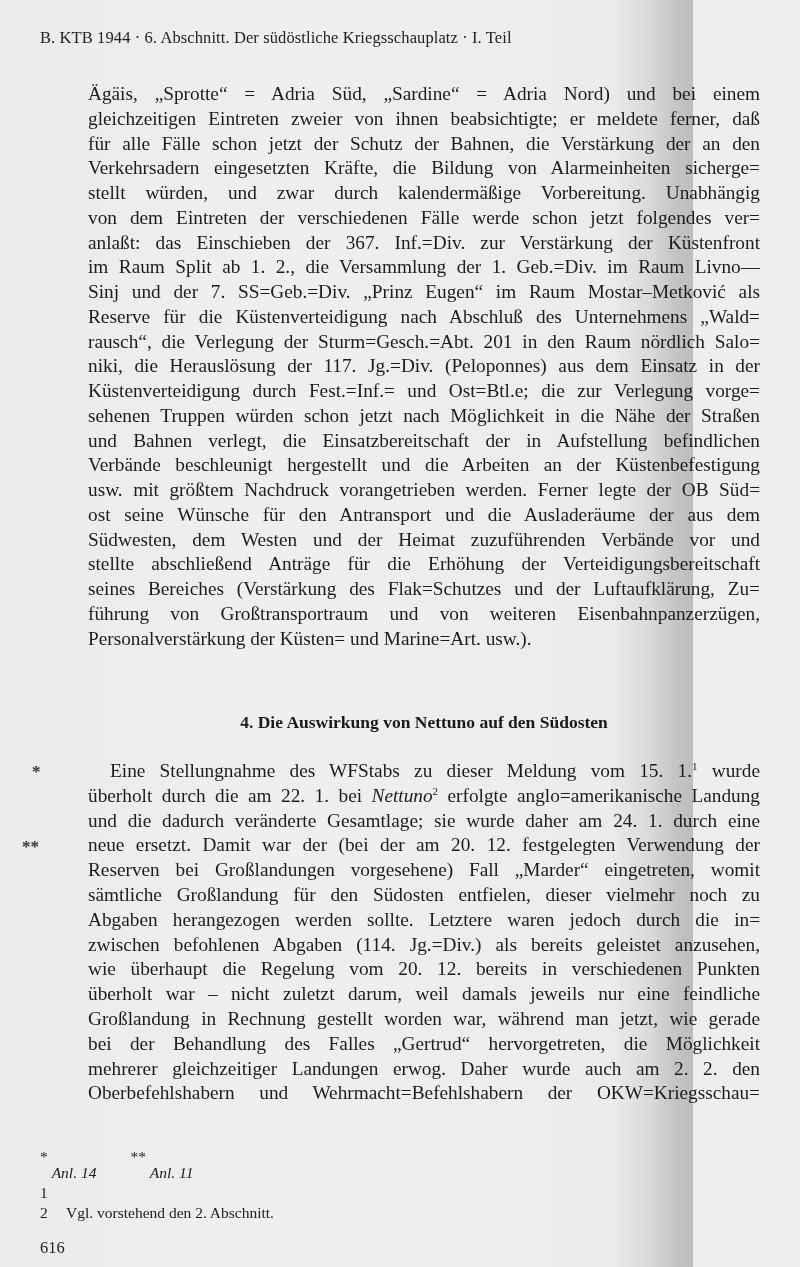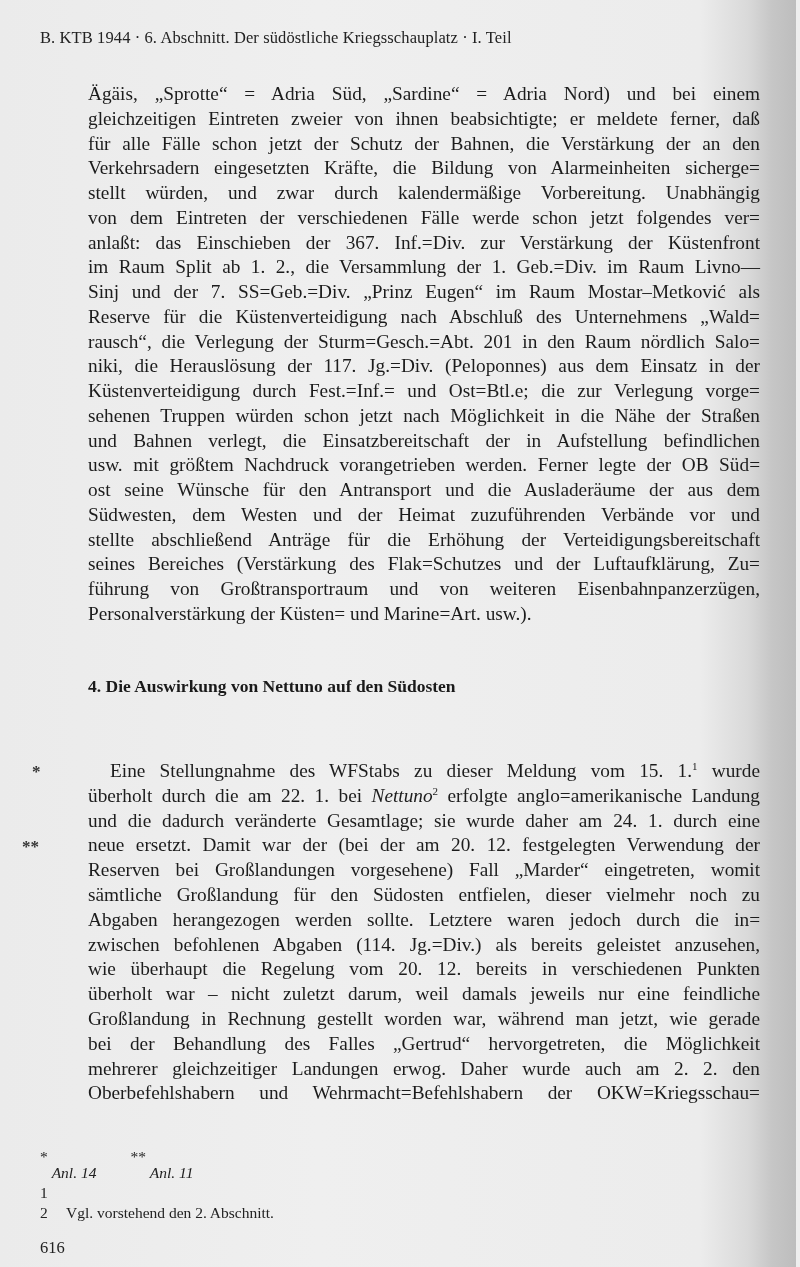--- a/index.html
+++ b/index.html
@@ -4,37 +4,37 @@
 <style>
   html, body { margin: 0; padding: 0; }
   body {
     width: 800px; height: 1267px; overflow: hidden;
     background: #eeeeee;
     position: relative;
     font-family: "Liberation Serif", "DejaVu Serif", serif;
     color: #1e1e1e;
   }
   .page {
-    position: absolute; left: 0; top: 0; width: 796px; height: 1267px;
+    position: absolute; left: 0; top: 0; width: 693px; height: 1267px;
     background: linear-gradient(to right, #ebebeb 0%, #efefef 40%, #ececec 88%, #d9d9d9 94%, #c6c6c6 97%, #bdbdbd 100%);
   }
   .running-head {
     position: absolute; left: 40px; top: 28px; width: 700px;
     font-size: 16.5px; letter-spacing: 0.1px; color: #222;
   }
   .body-text {
     position: absolute; left: 88px; top: 82px; width: 672px;
     font-size: 19.3px; line-height: 24.75px; text-align: justify;
     color: #1c1c1c;
   }
   .line { display: block; text-align: justify; text-align-last: justify; white-space: nowrap; overflow: visible; }
   .line.last { text-align-last: left; }
   .section-heading {
-    position: absolute; left: 88px; top: 676px; width: 672px;
-    font-weight: bold; font-size: 17.5px; color: #1a1a1a;
+    position: absolute; left: 88px; top: 712px; width: 672px;
+    text-align: center; font-weight: bold; font-size: 17.5px; color: #1a1a1a;
   }
   .body-text-2 {
     position: absolute; left: 88px; top: 759px; width: 672px;
     font-size: 19.3px; line-height: 24.8px; color: #1c1c1c;
   }
   .marker {
     position: absolute; font-size: 17px; color: #333; font-weight: bold;
   }
   .footnotes {
     position: absolute; left: 40px; top: 1147px; width: 720px;
@@ -65,20 +65,21 @@
       <span class="line">von dem Eintreten der verschiedenen Fälle werde schon jetzt folgendes ver=</span>
       <span class="line">anlaßt: das Einschieben der 367. Inf.=Div. zur Verstärkung der Küstenfront</span>
       <span class="line">im Raum Split ab 1. 2., die Versammlung der 1. Geb.=Div. im Raum Livno—</span>
       <span class="line">Sinj und der 7. SS=Geb.=Div. „Prinz Eugen“ im Raum Mostar–Metković als</span>
       <span class="line">Reserve für die Küstenverteidigung nach Abschluß des Unternehmens „Wald=</span>
       <span class="line">rausch“, die Verlegung der Sturm=Gesch.=Abt. 201 in den Raum nördlich Salo=</span>
       <span class="line">niki, die Herauslösung der 117. Jg.=Div. (Peloponnes) aus dem Einsatz in der</span>
       <span class="line">Küstenverteidigung durch Fest.=Inf.= und Ost=Btl.e; die zur Verlegung vorge=</span>
       <span class="line">sehenen Truppen würden schon jetzt nach Möglichkeit in die Nähe der Straßen</span>
       <span class="line">und Bahnen verlegt, die Einsatzbereitschaft der in Aufstellung befindlichen</span>
+      <span class="line">Verbände beschleunigt hergestellt und die Arbeiten an der Küstenbefestigung</span>
       <span class="line">usw. mit größtem Nachdruck vorangetrieben werden. Ferner legte der OB Süd=</span>
       <span class="line">ost seine Wünsche für den Antransport und die Ausladeräume der aus dem</span>
       <span class="line">Südwesten, dem Westen und der Heimat zuzuführenden Verbände vor und</span>
       <span class="line">stellte abschließend Anträge für die Erhöhung der Verteidigungsbereitschaft</span>
       <span class="line">seines Bereiches (Verstärkung des Flak=Schutzes und der Luftaufklärung, Zu=</span>
       <span class="line">führung von Großtransportraum und von weiteren Eisenbahnpanzerzügen,</span>
       <span class="line last">Personalverstärkung der Küsten= und Marine=Art. usw.).</span>
     </div>
 
   <div class="section-heading">4. Die Auswirkung von Nettuno auf den Südosten</div>

